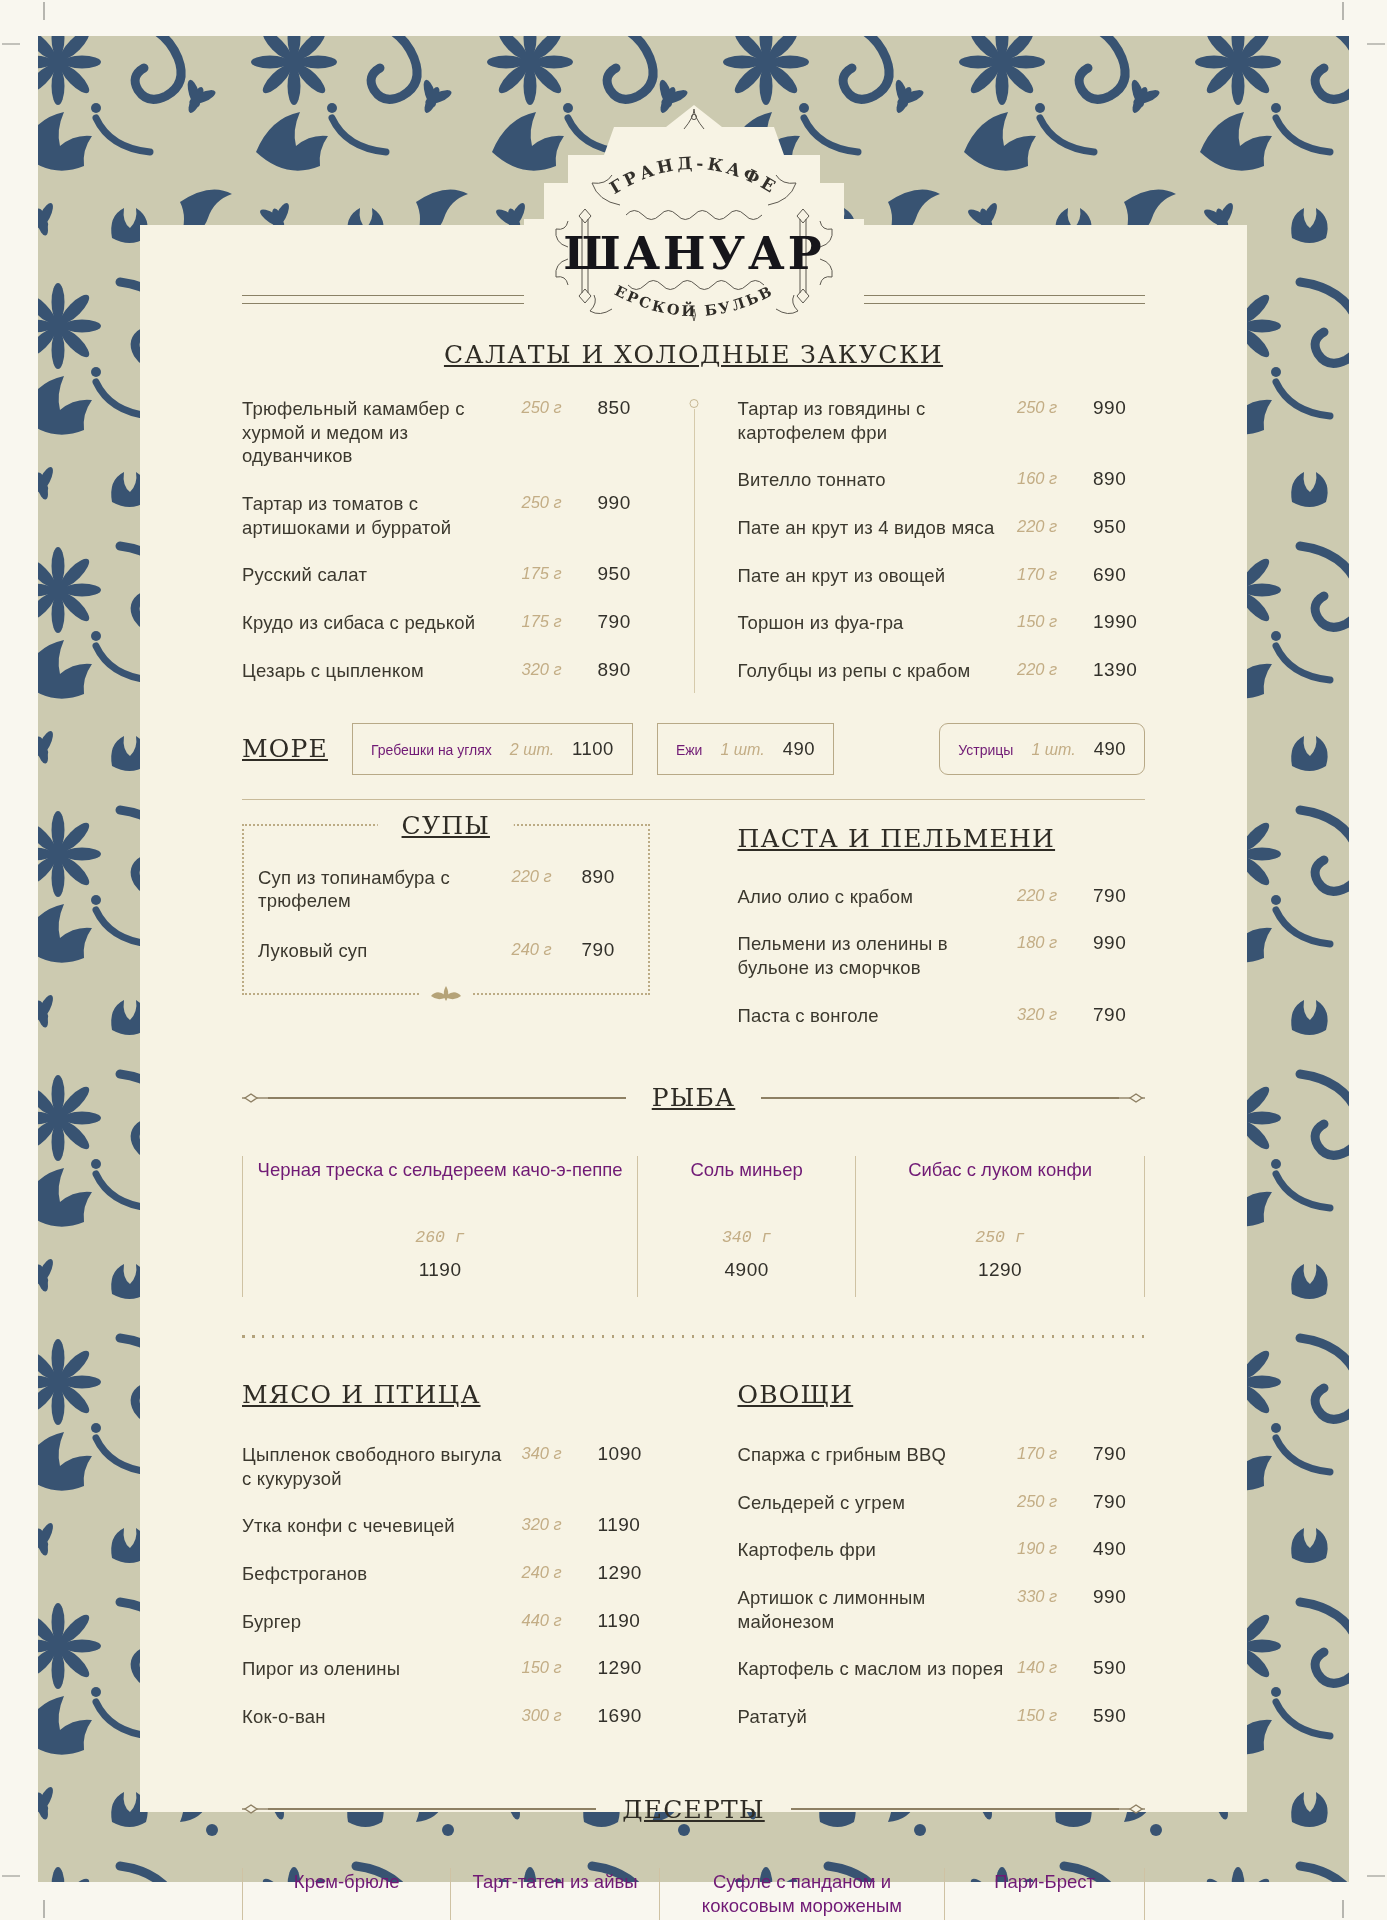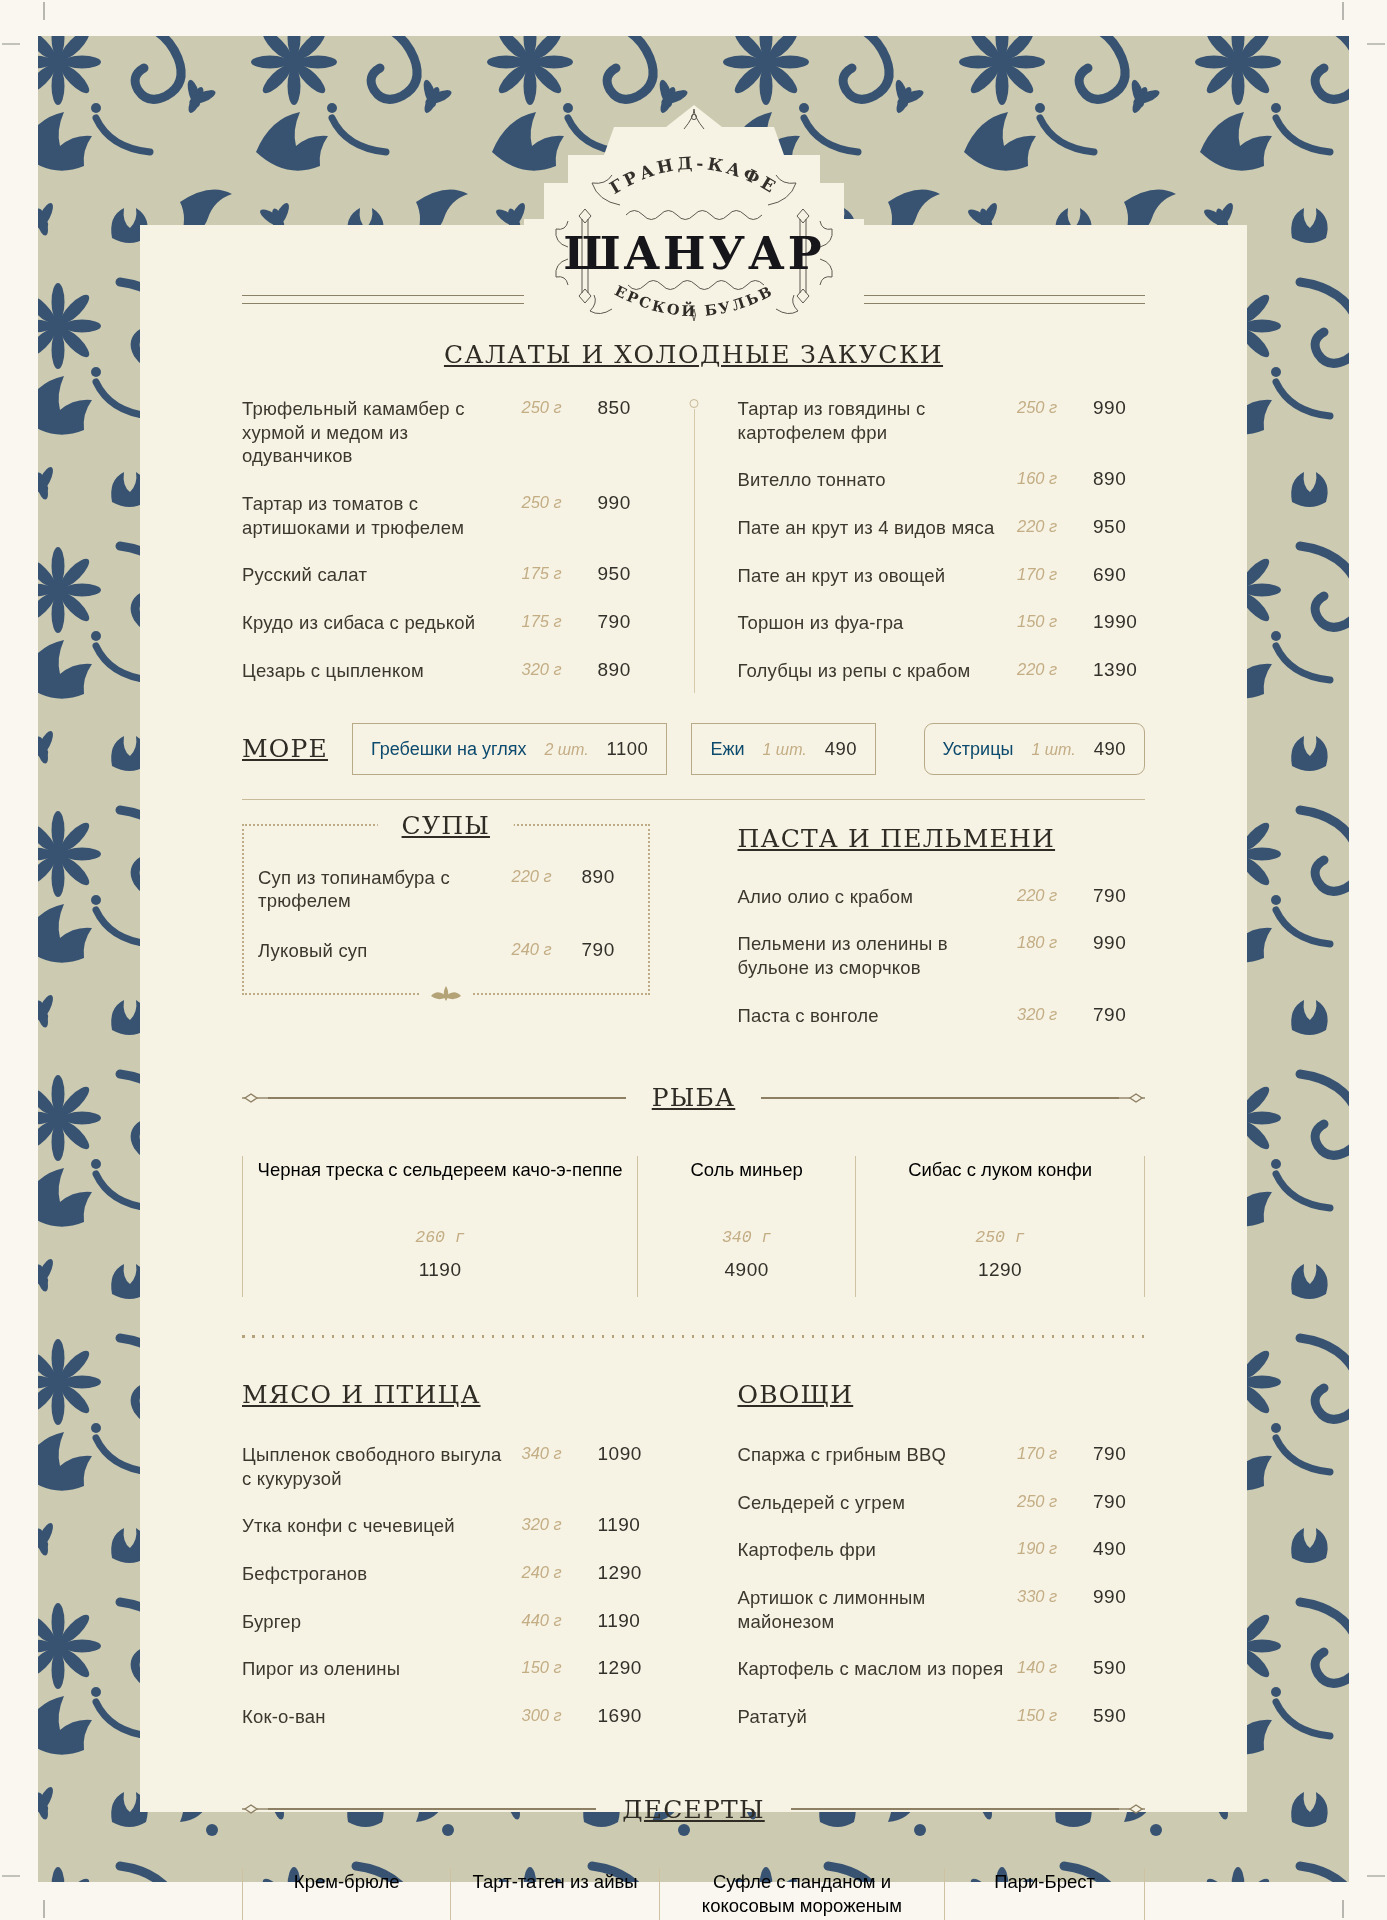--- a/index.html
+++ b/index.html
@@ -28,21 +28,21 @@
   .salads{margin-top:28px;min-height:248px;}
   .vdiv{position:absolute;left:50%;top:12px;bottom:14px;width:1px;background:#d6caab;}
   .vdiv::before{content:'';position:absolute;top:-10px;left:-4px;width:7px;height:7px;
                 border:1px solid #c6b globala causes error;}
   .vcirc{position:absolute;left:50%;top:2px;width:7px;height:7px;border:1px solid #c6b793;border-radius:50%;
          transform:translateX(-50%);background:transparent;}
   
   .searow{display:flex;align-items:center;margin-top:16px;gap:24px;}
   .sea-label{min-width:72px;}
   .seabox{display:flex;align-items:baseline;border:1px solid #b8a987;padding:14px 18px;gap:18px;}
-  .sb-name{font-size:18px;color:#0c4a6e;}
+  .sb-name{font-size:14px;color:#701a75;}
   .sb-qty{font-size:16px;font-style:italic;color:#c3ad85;}
   .sb-price{font-size:18.5px;color:#32302a;letter-spacing:.5px;}
   .push{margin-left:auto;border-radius:9px;}
   .rule{margin-top:24px;border-top:1.5px solid #c8ba99;}
   
   .midgrid{margin-top:24px;align-items:start;}
   .soupbox{position:relative;border:2px dotted #bcab84;padding:40px 20px 30px 14px;}
   .soup-title{position:absolute;top:-15px;left:50%;transform:translateX(-50%);
               background:#f7f3e4;padding:0 24px;white-space:nowrap;}
   .soupbox .mi{grid-template-columns:1fr 58px 46px;margin-bottom:26px;}
@@ -54,21 +54,21 @@
   .tdiv h2{padding:0 26px;white-space:nowrap;}
   .tline{flex:1;height:1.5px;background:#8d7f63;}
   .torn{flex:0 0 auto;}
   .t-fish{margin-top:32px;}
   .t-des{margin-top:42px;}
   
   .colgrid{display:flex;margin-top:44px;}
   .cg-col{border-left:1px solid #cfc2a3;padding:2px 14px 16px;text-align:center;
           display:flex;flex-direction:column;}
   .cg-col:last-child{border-right:1px solid #cfc2a3;}
-  .cg-name{font-size:18.5px;line-height:1.3;color:#000000;min-height:48px;}
+  .cg-name{font-size:18.5px;line-height:1.3;color:#701a75;min-height:48px;}
   .cg-w{font-size:16.5px;font-style:italic;color:#c3ad85;margin-top:22px;font-family:Liberation Mono, monospace;}
   .cg-p{font-size:19px;color:#32302a;letter-spacing:.5px;margin-top:12px;}
   .f1{flex:1.55;} .f2{flex:1.15;} .f3{flex:.8;} .f4{flex:1.1;}
   .d1{flex:1.05;} .d2{flex:1.05;} .d3{flex:1.5;} .d4{flex:1.0;}
   .dotsep{margin-top:38px;height:2.5px;
           background:repeating-linear-gradient(90deg,#b3a27c 0 2.5px,transparent 2.5px 10px);}
   .mv{margin-top:42px;}
   .mv h2{margin-bottom:34px;}
 </style>
 </head>
@@ -159,21 +159,21 @@
       <div class="cols2 salads">
         <div class="vcirc"></div>
         <div class="vdiv"></div>
         <div class="col">
           <div class="mi">
               <span class="mi-name">Трюфельный камамбер с хурмой и медом из одуванчиков</span>
               <span class="mi-w">250 г</span>
               <span class="mi-p">850</span>
             </div>
           <div class="mi">
-              <span class="mi-name">Тартар из томатов с артишоками и трюфелем</span>
+              <span class="mi-name">Тартар из томатов с артишоками и бурратой</span>
               <span class="mi-w">250 г</span>
               <span class="mi-p">990</span>
             </div>
           <div class="mi">
               <span class="mi-name">Русский салат</span>
               <span class="mi-w">175 г</span>
               <span class="mi-p">950</span>
             </div>
           <div class="mi">
               <span class="mi-name">Крудо из сибаса с редькой</span>

